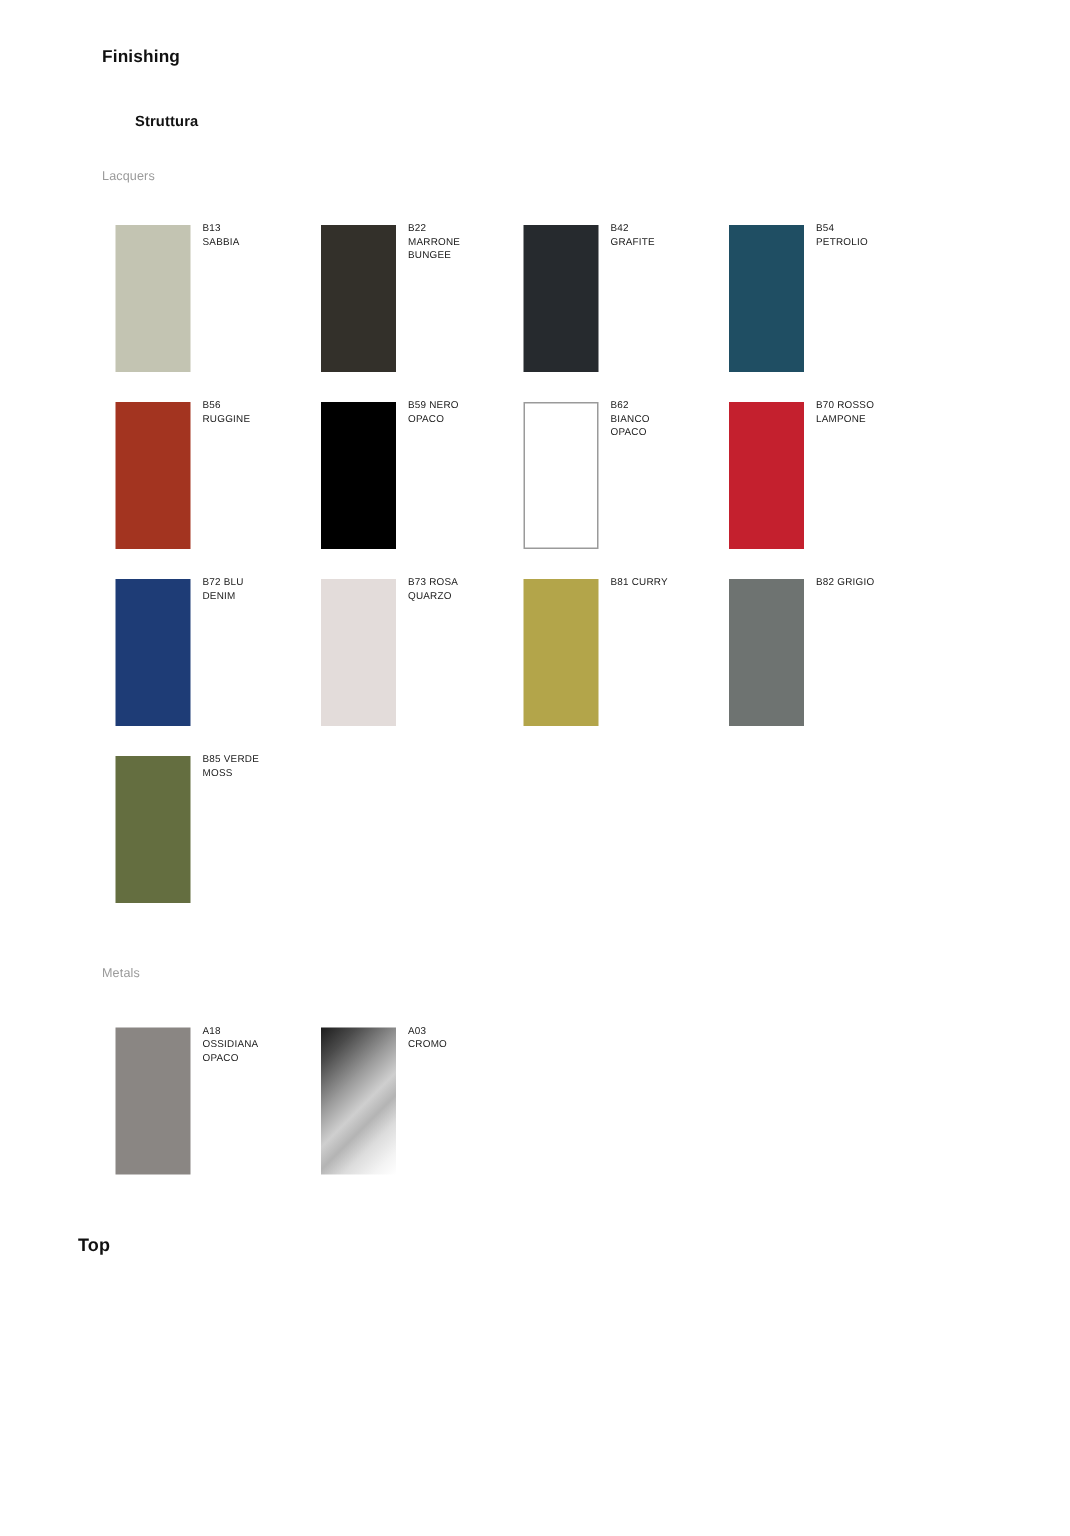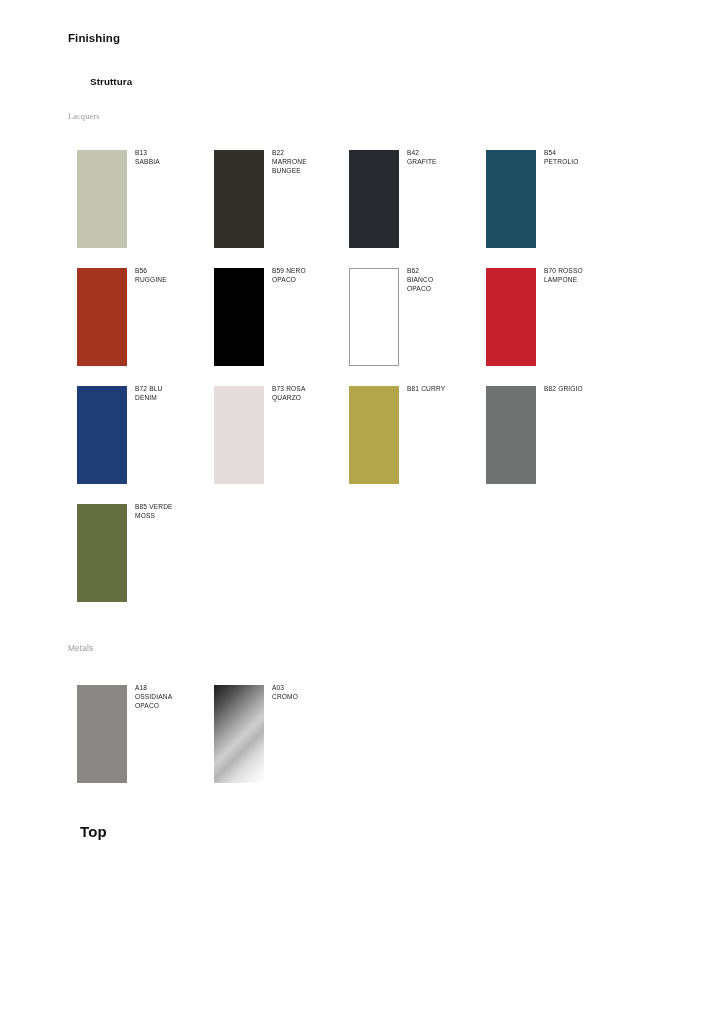--- a/index.html
+++ b/index.html
@@ -43,28 +43,28 @@
     margin-left: 22px;
   }
   .h-sub {
     position: absolute;
     left: 68px;
     font-size: 8.4px;
     font-weight: normal;
     letter-spacing: 0.1px;
     color: #9b9b9b;
   }
-  .h-sub.lacquers { top: 112px; font-family: Liberation Serif, serif; }
+  .h-sub.lacquers { top: 112px; }
   .h-sub.metals   { top: 643px; }
 
   .h-footer {
     position: absolute;
-    left: 80px;
+    left: 52px;
     top: 823px;
-    font-size: 15px;
+    font-size: 12px;
     font-weight: bold;
     letter-spacing: 0.1px;
     color: #111111;
   }
 
   
   .grid {
     position: absolute;
     left: 0;
     right: 0;

